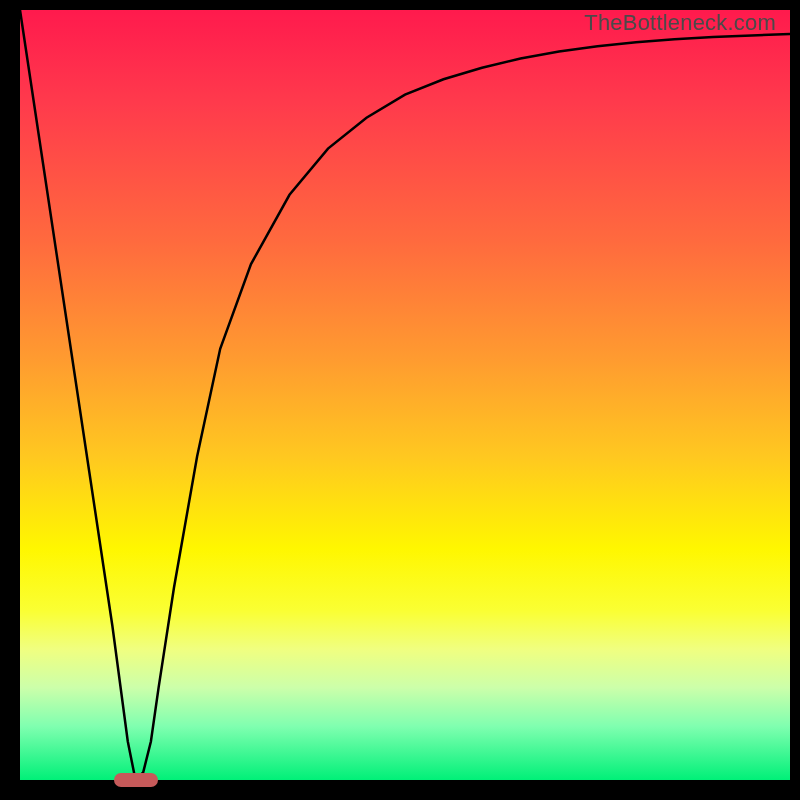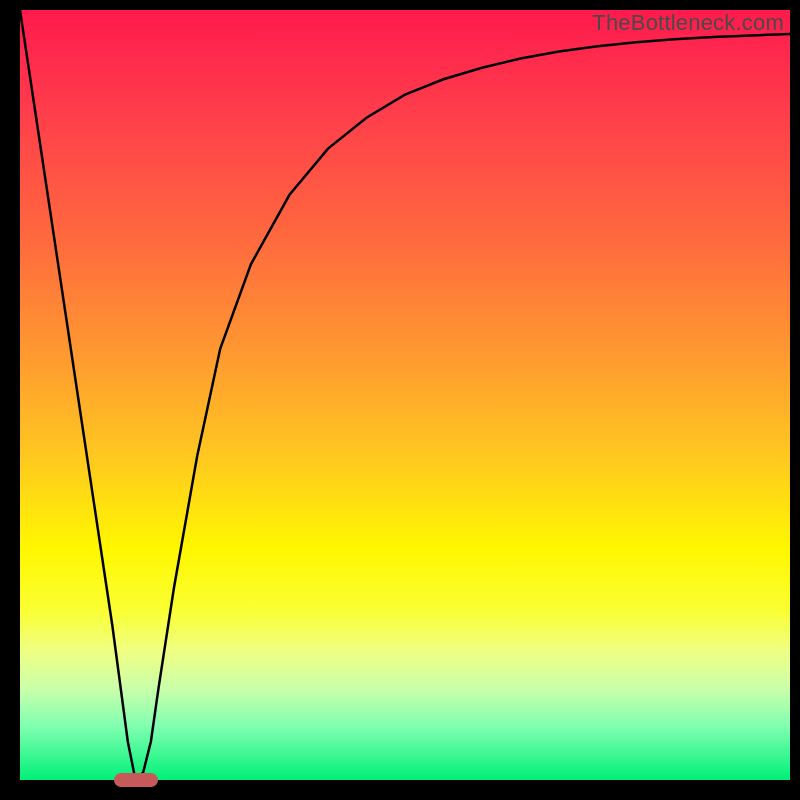--- a/index.html
+++ b/index.html
@@ -34,21 +34,21 @@
       #faff33 78%,
       #f0ff80 83%,
       #ccffaa 88%,
       #80ffb0 93%,
       #00f078 100%
     );
   }
   .watermark {
     position: absolute;
     top: 0px;
-    right: 6px;
+    right: 14px;
     color: #4a4a4a;
     font-size: 22px;
     font-weight: 500;
     letter-spacing: 0.2px;
     z-index: 5;
   }
   svg.curve {
     position: absolute;
     left: 0;
     top: 0;

